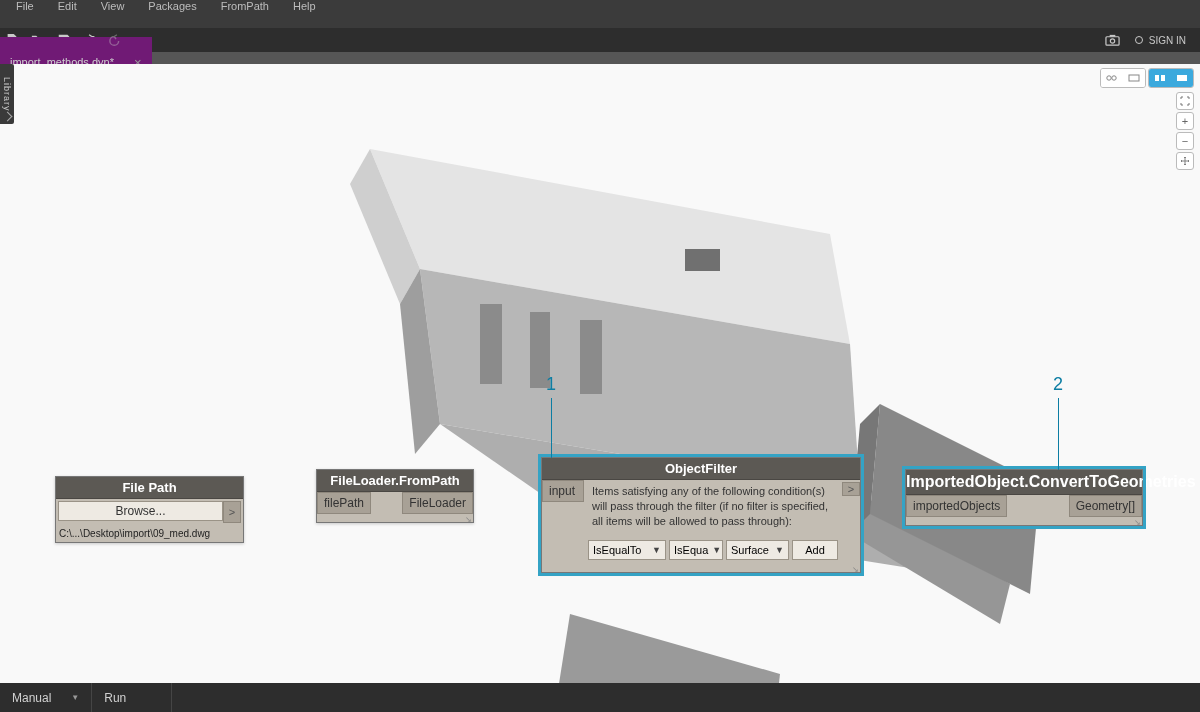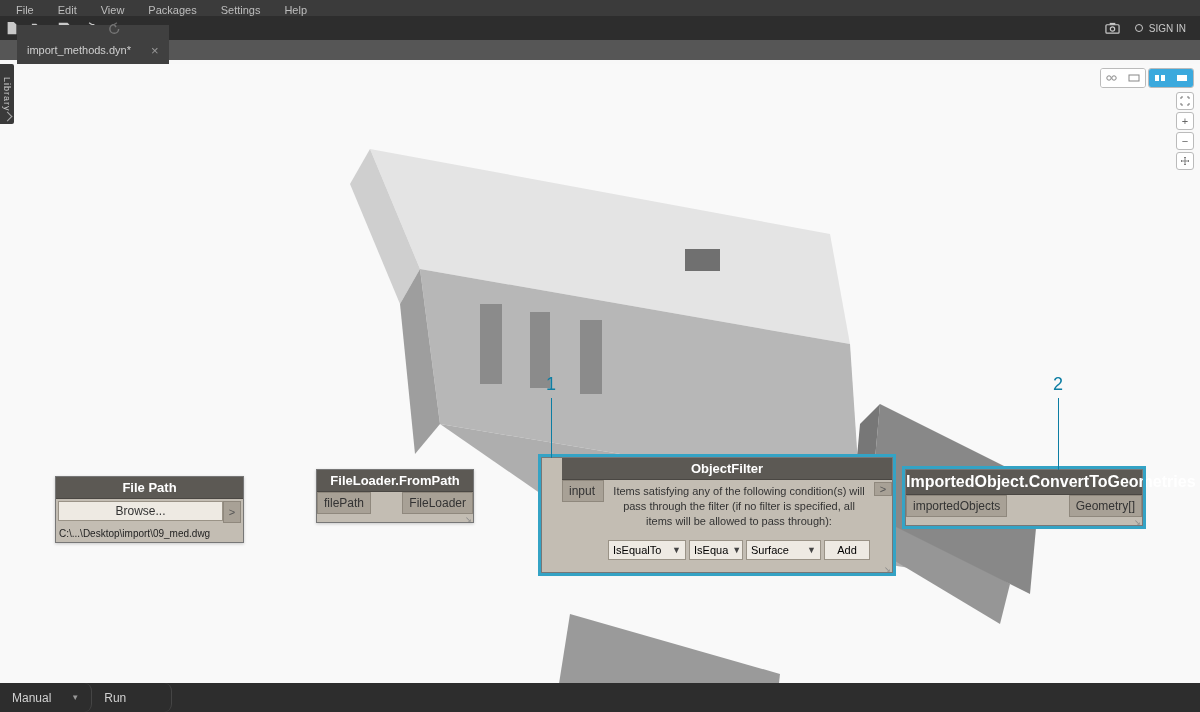--- a/index.html
+++ b/index.html
@@ -1,32 +1,32 @@
 <!DOCTYPE html>
 <html><head>
 <meta charset="utf-8">
 <style>
 * { margin: 0; padding: 0; box-sizing: border-box; font-family: "Segoe UI", Arial, sans-serif; }
 body { width: 1200px; height: 712px; overflow: hidden; background: #f8f8f8; position: relative; }
 
 
-.menubar { height: 16px; background: #3b3b3b; display: flex; align-items: flex-end; padding: 0 4px; }
+.menubar { height: 28px; background: #3b3b3b; display: flex; align-items: flex-start; padding: 0 4px; }
 .menubar .item { color: #bdbdbd; font-size: 11px; padding: 0 12px; cursor: pointer; }
 
 
 .toolbar { height: 24px; background: #2d2d2d; display: flex; align-items: center; padding: 0 4px; justify-content: space-between; }
 .toolbar-left { display: flex; gap: 10px; align-items: center; }
 .toolbar-right { display: flex; gap: 14px; align-items: center; padding-right: 10px; }
 .tool-icon { width: 16px; height: 16px; color: #c9c9c9; display:flex; align-items:center; justify-content:center; }
 .signin { color: #c9c9c9; font-size: 10px; display:flex; align-items:center; gap:6px; }
 .signin-dot { width:8px; height:8px; border:1px solid #c9c9c9; border-radius:50%; }
 
 
 .tabbar { height: 20px; background: #565656; display: flex; align-items: center; }
-.tab { background: #404040; color: #cfcfcf; font-size: 11px; padding: 18px 10px; display:flex; align-items:center; gap:20px;margin-left:17px; }
+.tab { background: #701a75; color: #cfcfcf; font-size: 11px; padding: 18px 10px; display:flex; align-items:center; gap:20px; }
 .tab-close { color:#999; font-size:13px; }
 
 
 .canvas { position: absolute; top: 64px; left: 0; right: 0; bottom: 29px; background: #f9f9f9; overflow:hidden; }
 .viewport-bg { position:absolute; inset:0; display:flex; align-items:center; justify-content:center; }
 
 
 .library-tab { position:absolute; left:0; top:64px; width:14px; height:60px; background:#3a3a3a; color:#c9c9c9; font-size:9px; writing-mode:vertical-rl; text-align:center; display:flex; align-items:center; justify-content:center; border-radius:0 2px 2px 0; letter-spacing:1px; }
 .library-tab::after { content:""; position:absolute; bottom:4px; width:6px; height:6px; border-right:1px solid #aaa; border-bottom:1px solid #aaa; transform:rotate(-45deg); }
 
@@ -68,33 +68,33 @@
 .of-select { background:#eeeae3; border:1px solid #9a9387; height:20px; font-size:11px; padding:0 4px; display:flex; align-items:center; justify-content:space-between; gap:4px; }
 .of-select .caret { font-size:9px; color:#444; }
 .of-add { background:#eeeae3; border:1px solid #9a9387; height:20px; width:46px; font-size:11px; display:flex; align-items:center; justify-content:center; }
 
 
 .wires { position:absolute; inset:0; pointer-events:none; }
 .wires path { stroke:#2b2b2b; stroke-width:2.5; fill:none; }
 
 
 .statusbar { position:absolute; bottom:0; left:0; right:0; height:29px; background:#2d2d2d; display:flex; align-items:center; }
-.status-seg { height:29px; display:flex; align-items:center; padding:0 12px; color:#d0d0d0; font-size:12px; border-right:1px solid #454545;border-radius:8px; }
+.status-seg { height:29px; display:flex; align-items:center; padding:0 12px; color:#d0d0d0; font-size:12px; border-right:1px solid #454545; }
 .status-seg .caret { font-size:8px; margin-left:20px; color:#999; }
 .run-btn { width:80px; text-align:center; }
 </style>
 </head>
 <body>
 
 <div class="menubar">
   <div class="item">File</div>
   <div class="item">Edit</div>
   <div class="item">View</div>
   <div class="item">Packages</div>
-  <div class="item">Settings</div>
+  <div class="item">FromPath</div>
   <div class="item">Help</div>
 </div>
 
 <div class="toolbar">
   <div class="toolbar-left">
     <span class="tool-icon">
         <svg viewBox="0 0 16 16" width="14" height="14">
           <path fill="#c9c9c9" d="M3 1h7l3 3v11H3z"></path>
         </svg>
       </span>
@@ -190,25 +190,25 @@
     <div class="port-row">
       <div class="port-in">filePath</div>
       <div class="port-gap"></div>
       <div class="port-out">FileLoader</div>
     </div>
     <div class="node-footer">
         <span class="node-grip">↘</span>
       </div>
   </div>
 
-  <div class="node hl" style="left:541px; top:393px; width:352px;padding-left:20px;">
+  <div class="node hl" style="left:541px; top:393px; width:320px;">
     <div class="node-header">ObjectFilter</div>
     <div class="port-row">
       <div class="port-in" style="width:42px">input</div>
-      <div style="flex:1; padding:2px 4px 4px;text-align:center;">
+      <div style="flex:1; padding:2px 4px 4px;">
         <div class="of-desc">Items satisfying any of the following condition(s) will pass through the filter (if no filter is specified, all items will be allowed to pass through):</div>
         <div class="of-controls">
           <div class="of-select" style="width:78px">
               <span>IsEqualTo</span>
               <span class="caret">▼</span>
             </div>
           <div class="of-select" style="width:54px">
               <span>IsEqua</span>
               <span class="caret">▼</span>
             </div>

